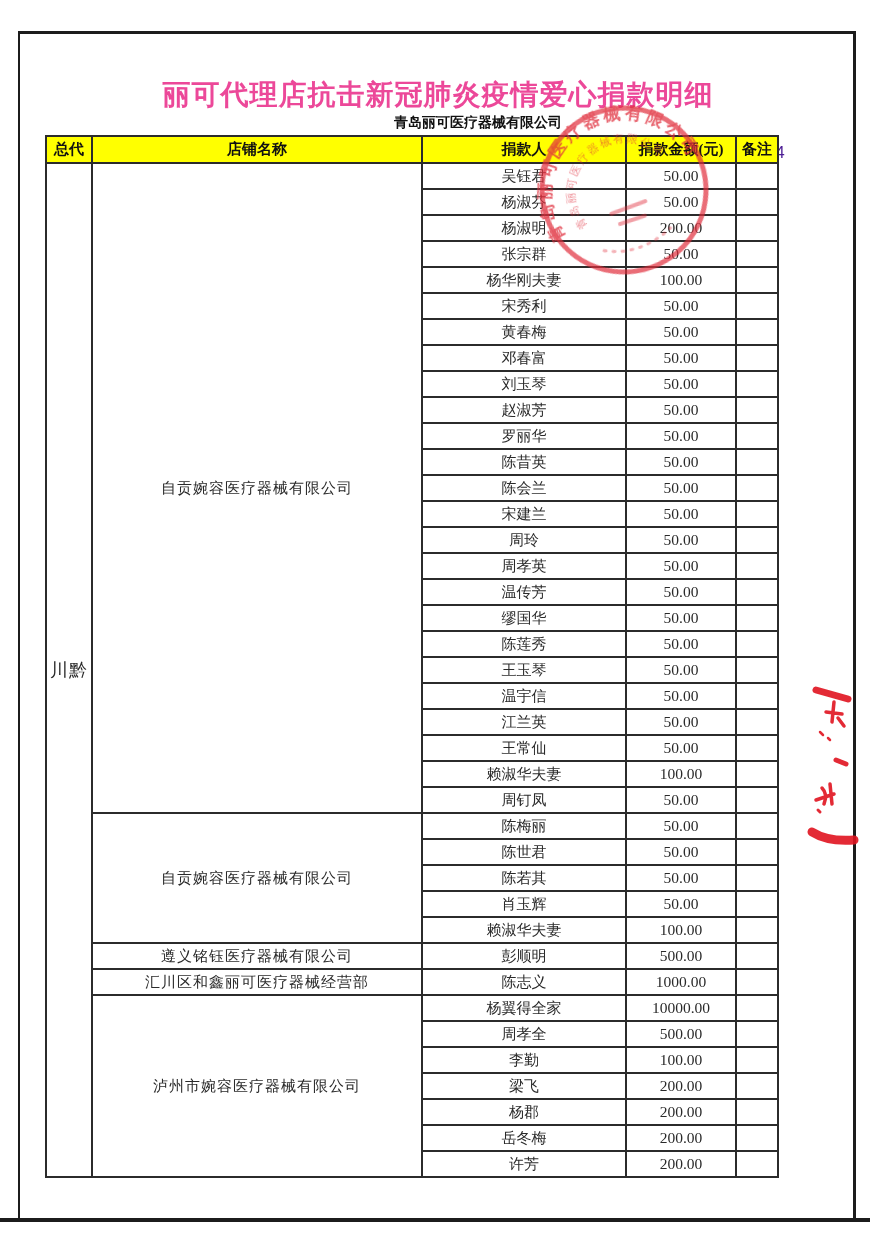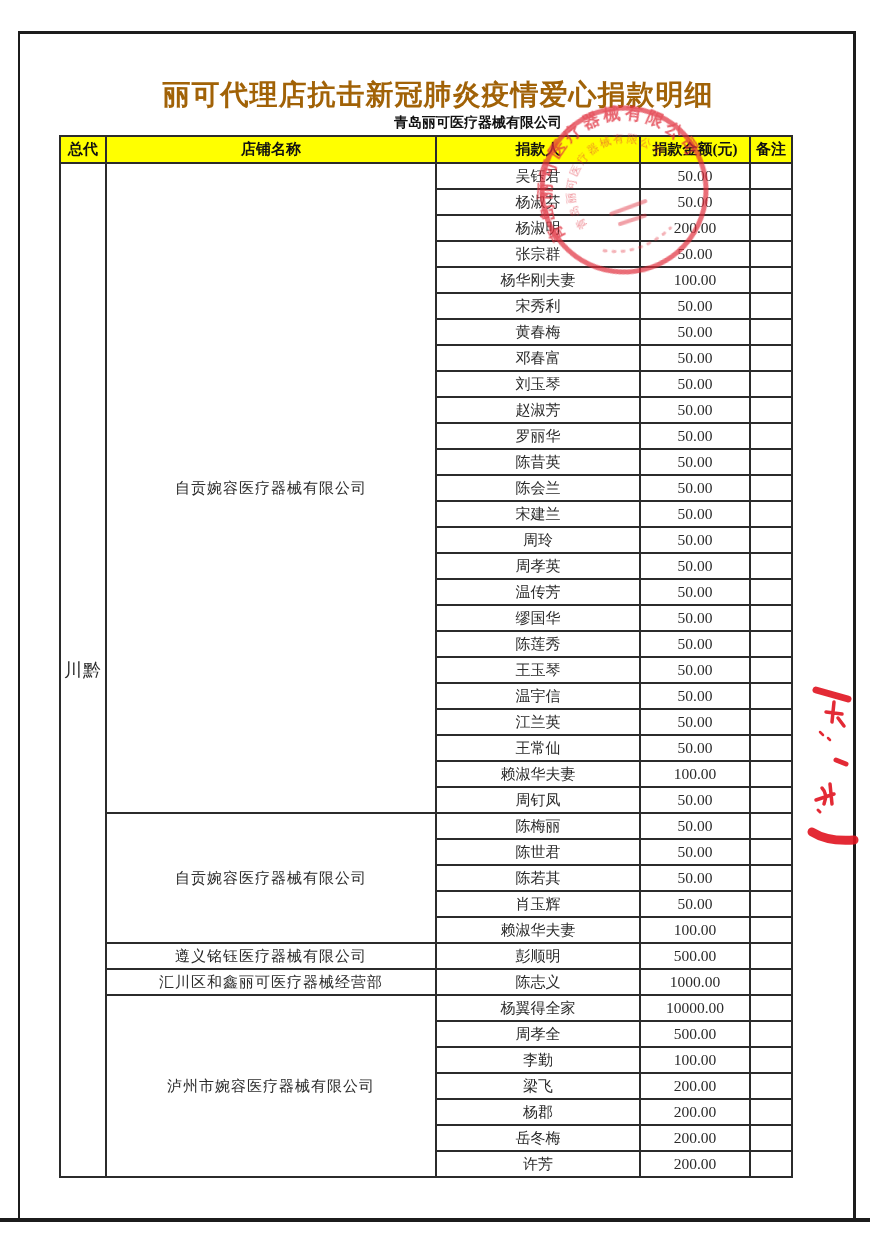--- a/index.html
+++ b/index.html
@@ -11,36 +11,36 @@
   
   .frame{position:absolute;background:#1c1c1c;}
   #frame-top{left:18px;top:31px;width:838px;height:3px;}
   #frame-left{left:18px;top:31px;width:2px;height:1190px;}
   #frame-right{left:853px;top:31px;width:3px;height:1190px;}
   #frame-bottom{left:0;top:1218px;width:870px;height:4px;}
 
   .doc-title{
     position:absolute;left:19px;top:76px;width:838px;text-align:center;
     font-family:"Liberation Sans","DejaVu Sans",sans-serif;
-    font-weight:bold;font-size:28px;letter-spacing:1px;color:#a16207;
+    font-weight:bold;font-size:28px;letter-spacing:1px;color:#ec4899;
   }
   .doc-company{
     position:absolute;left:394px;top:114px;
     font-family:"Liberation Sans","DejaVu Sans",sans-serif;
     font-weight:bold;font-size:14px;color:#111;
   }
   .doc-date{
     position:absolute;left:646px;top:111px;
     font-size:17px;letter-spacing:7px;color:#4c1d95;
     font-family:"Liberation Sans","DejaVu Sans",sans-serif;
     margin-top:32px;
   }
 
   table.donation{
-    position:absolute;left:59px;top:135px;width:732px;
+    position:absolute;left:45px;top:135px;width:732px;
     border-collapse:collapse;table-layout:fixed;
     font-size:15px;
   }
   table.donation th, table.donation td{
     border:2px solid #2b2b2b;text-align:center;vertical-align:middle;
     padding:0;overflow:hidden;white-space:nowrap;
   }
   table.donation th{
     background:#ffff00;height:25px;font-size:15px;font-weight:bold;color:#111;
   }

